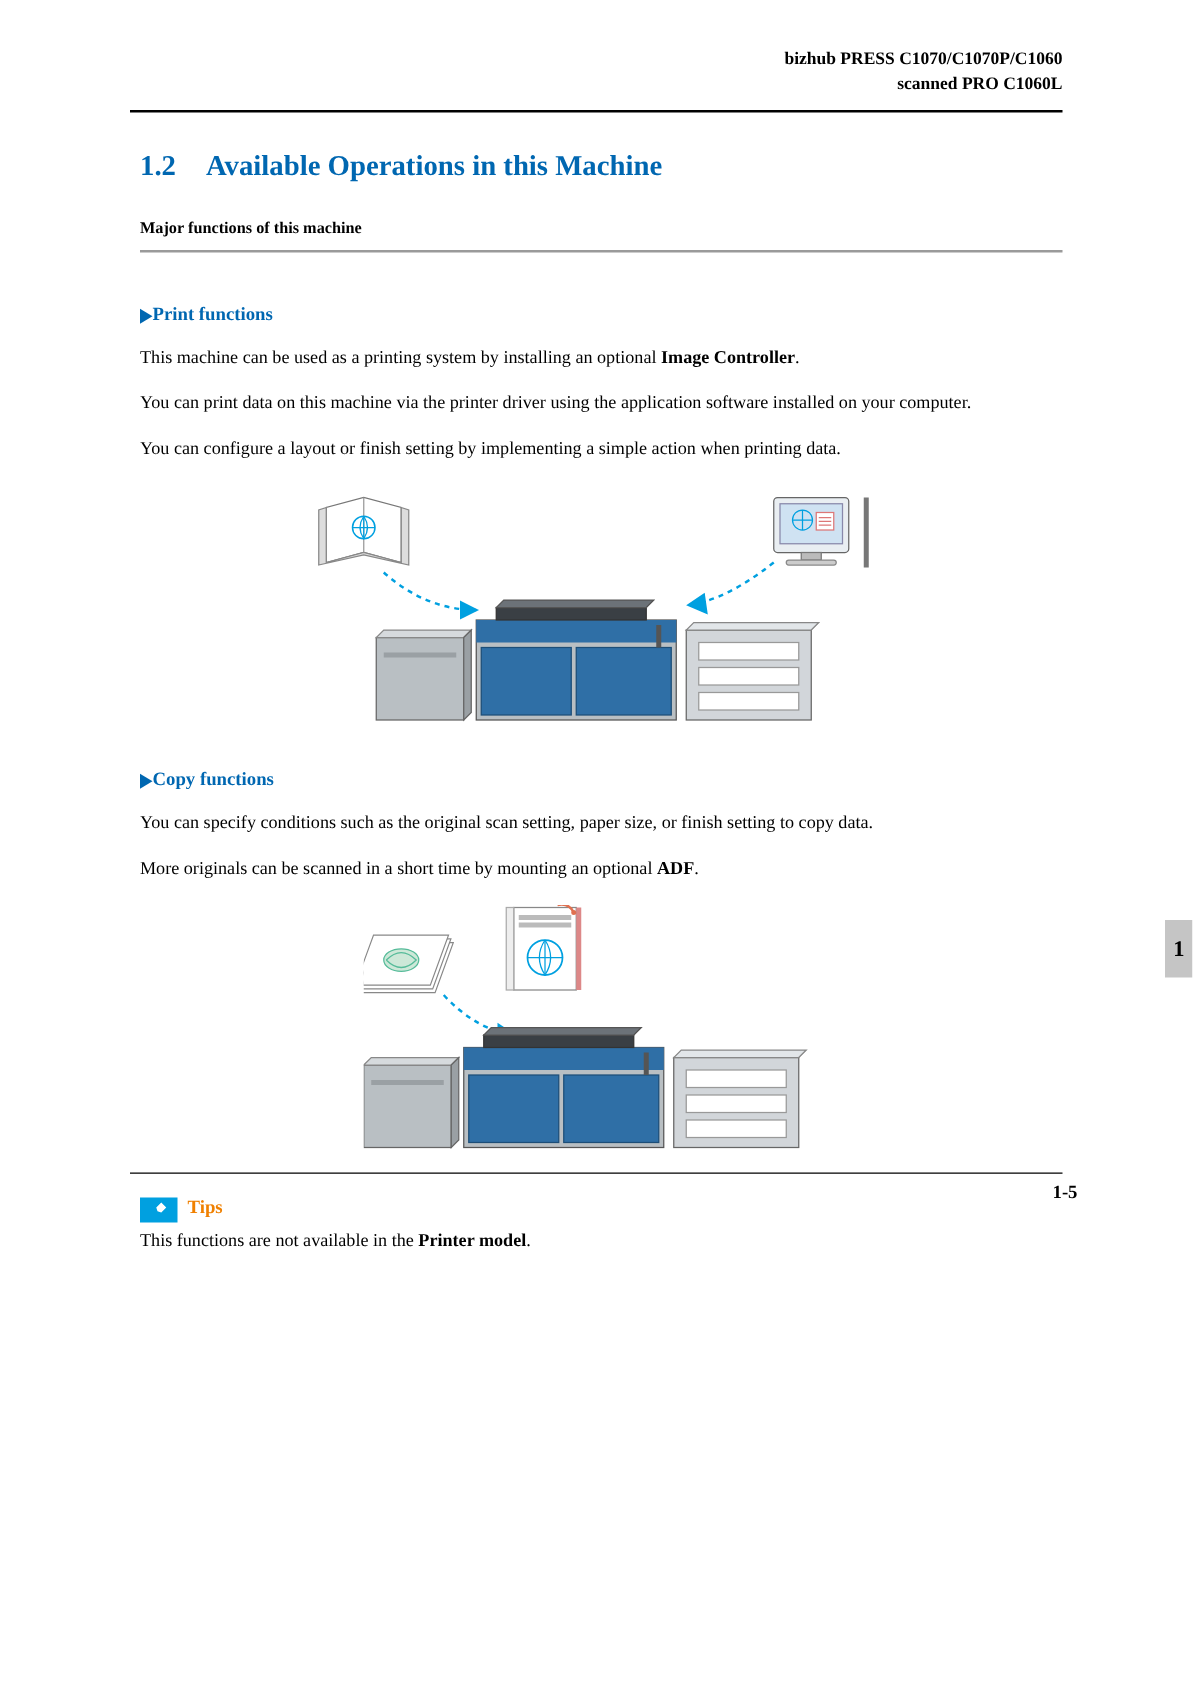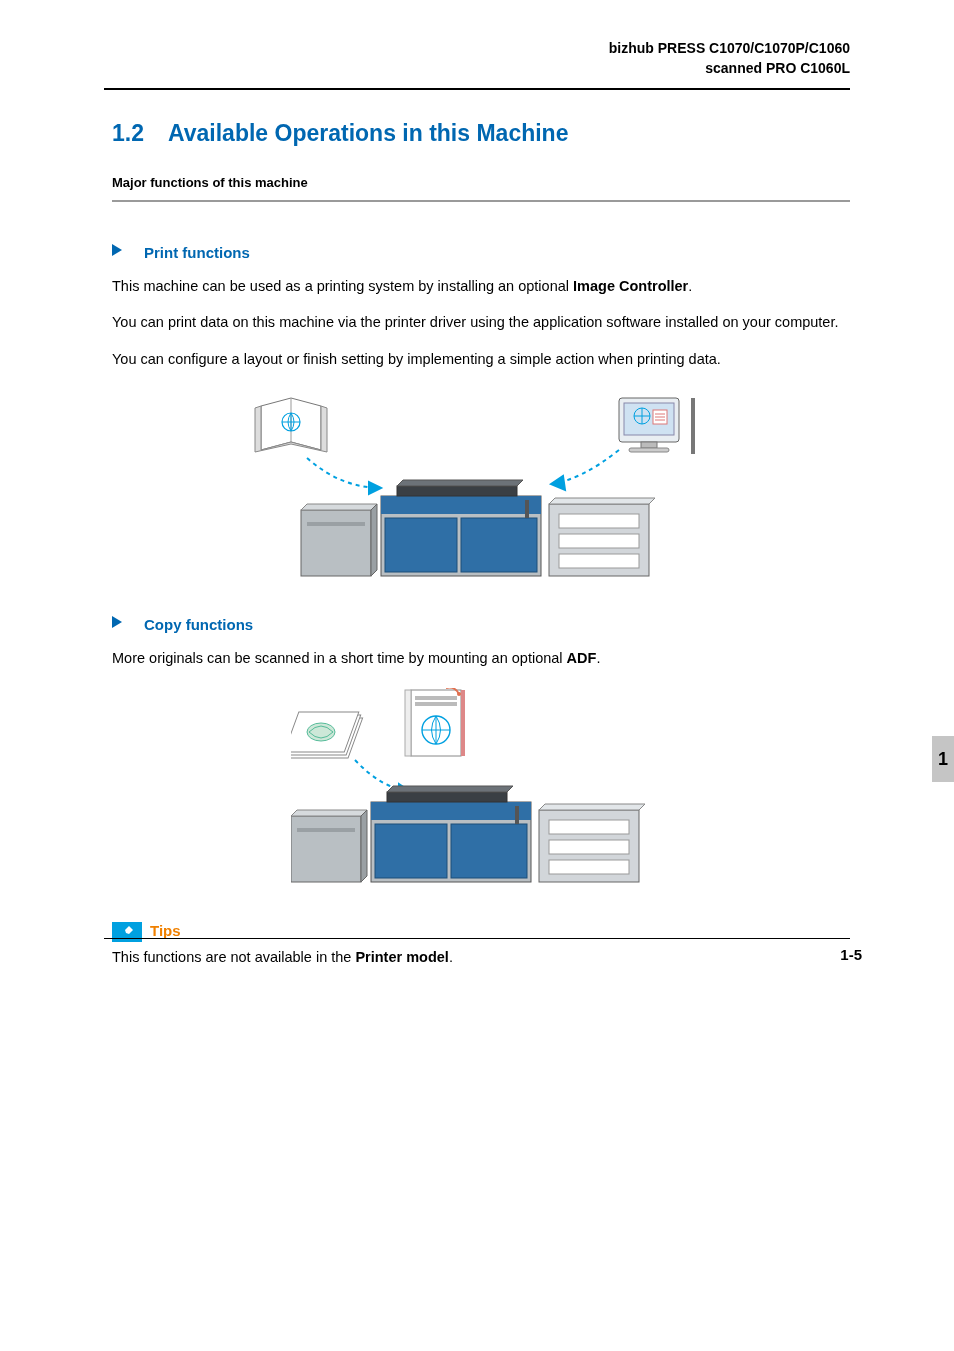--- a/index.html
+++ b/index.html
@@ -1,25 +1,25 @@
 <!DOCTYPE html>
 <html><head>
 <meta charset="utf-8">
 <style>
   * { box-sizing: border-box; margin: 0; padding: 0; }
   html, body { width: 954px; height: 1351px; font-family: Arial, Helvetica, sans-serif; color: #000; background: #fff; }
-  .page { position: relative; width: 954px; height: 1025px; }
+  .page { position: relative; width: 954px; height: 1025px; font-family: Liberation Serif, serif; }
   .header { position: absolute; top: 38px; right: 104px; text-align: right; font-weight: bold; font-size: 14px; line-height: 1.45; }
   .hr-top { position: absolute; top: 88px; left: 104px; right: 104px; height: 2px; background: #000; }
   .content { position: absolute; top: 120px; left: 112px; right: 104px; }
   .h1 { color: #0067b1; font-weight: bold; font-size: 23px; }
   .h1 .num { display: inline-block; margin-right: 24px; }
   .h2 { margin-top: 28px; font-weight: bold; font-size: 13px; }
   .hr-sub { height: 2px; background: #9a9a9a; margin-top: 10px; }
-  .h3-row { margin-top: 42px; display: flex; align-items: flex-start; gap: 22px; }
+  .h3-row { margin-top: 42px; display: flex; align-items: center; gap: 0; }
   .h3 { color: #0067b1; font-weight: bold; font-size: 15px; }
   .tri-icon { width: 0; height: 0; border-top: 6px solid transparent; border-bottom: 6px solid transparent; border-left: 10px solid #0067b1; }
   .para { margin-top: 14px; font-size: 14.5px; line-height: 1.55; }
   .bold { font-weight: bold; }
   .figure { margin-top: 18px; display: flex; justify-content: center; }
   .tips-row { margin-top: 24px; display: flex; align-items: flex-start; gap: 8px; }
   .tips-badge { width: 30px; height: 20px; background: #00a0e0; display: flex; align-items: center; justify-content: center; }
   .tips-label { color: #f08000; font-weight: bold; font-size: 15px; }
   .side-tab { position: absolute; right: 0; top: 736px; width: 22px; height: 46px; background: #c5c5c5; display: flex; align-items: center; justify-content: center; font-weight: bold; font-size: 18px; color: #000; }
   .footer-line { position: absolute; bottom: 86px; left: 104px; right: 104px; height: 1.5px; background: #000; }
@@ -111,20 +111,21 @@
           <rect x="258" y="80" width="80" height="14" fill="#fff" stroke="#999"></rect>
           <polygon points="248,30 348,30 354,24 254,24" fill="#e2e6e9" stroke="#888"></polygon>
         </g>
       </svg>
     </div>
 
     <div class="h3-row" style="margin-top:30px">
       <div class="tri-icon"></div>
       <div class="h3">Copy functions</div>
     </div>
+    <div class="para">You can specify conditions such as the original scan setting, paper size, or finish setting to copy data.</div>
     <div class="para">
       <span>More originals can be scanned in a short time by mounting an optional </span><span class="bold">ADF</span><span>.</span>
     </div>
 
     <div class="figure">
       <svg width="380" height="210" viewBox="0 0 380 210">
 
         <g transform="translate(10,18)">
           <g transform="skewX(-20)">
             <rect x="6" y="12" width="60" height="40" fill="#fff" stroke="#888"></rect>

